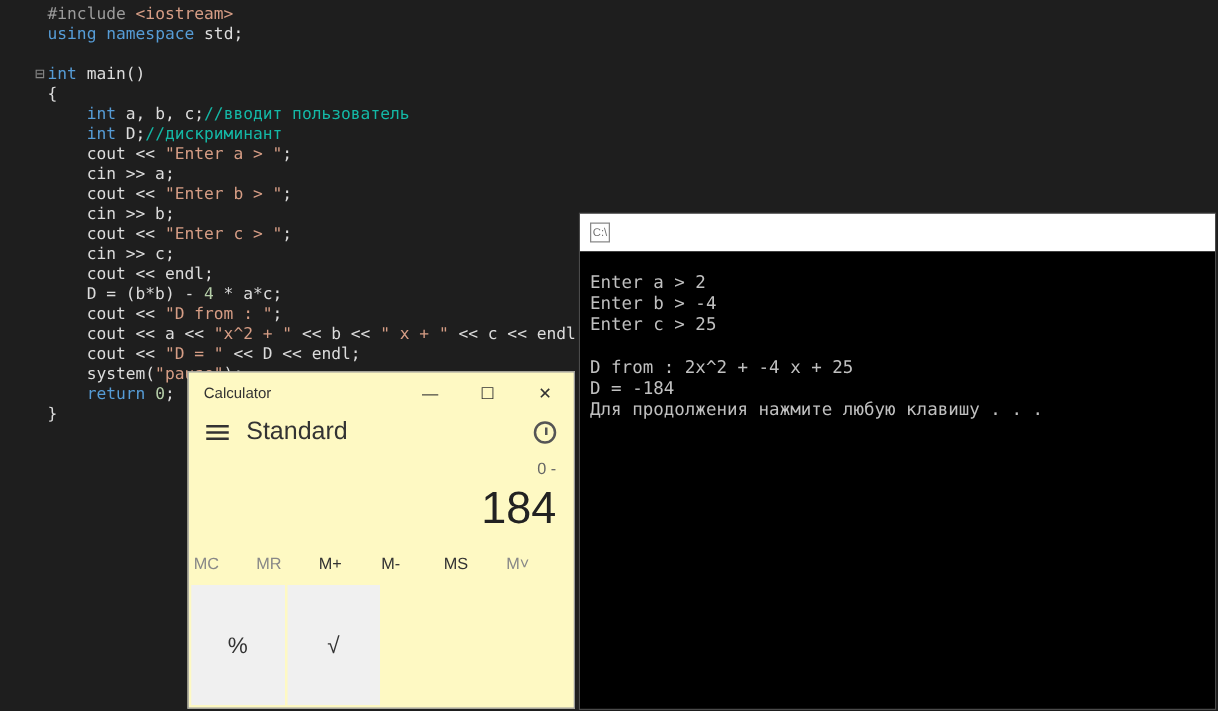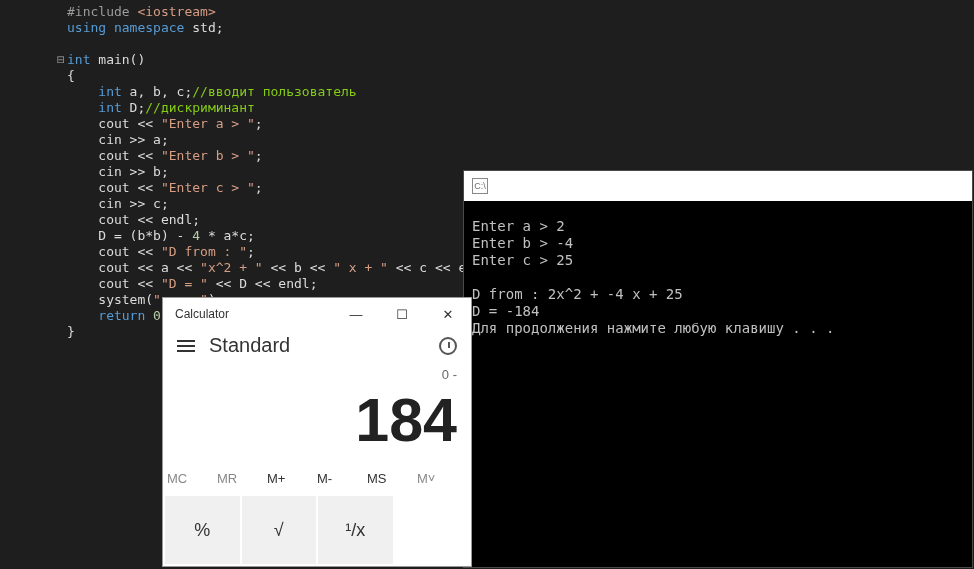--- a/index.html
+++ b/index.html
@@ -6,37 +6,36 @@
 body {
   width: 974px;
   height: 569px;
   background: #1e1e1e;
   font-family: Consolas, monospace;
   font-size: 13px;
   overflow: hidden;
   position: relative;
 }
 .code-area {
-  padding: 4px 8px;
+  padding: 4px 26px;
   line-height: 16px;
-  margin-left: 47px;
 }
 .gutter {
   display: inline-block;
   width: 12px;
   color: #858585;
   text-align: center;
   vertical-align: top;
 }
 .code-line { white-space: pre; }
 .kw { color: #569cd6; }
 .pp { color: #9b9b9b; }
 .inc { color: #d69d85; }
 .str { color: #d69d85; }
-.cmt { color: #84cc16; }
+.cmt { color: #14b8a6; }
 .num { color: #b5cea8; }
 .white { color: #dcdcdc; }
 
 .console-window {
   position: absolute;
   left: 463px;
   top: 170px;
   width: 510px;
   height: 398px;
   background: #000;
@@ -70,26 +69,25 @@
   line-height: 17px;
   white-space: pre;
 }
 
 .calculator {
   position: absolute;
   left: 150px;
   top: 297px;
   width: 310px;
   height: 270px;
-  background: #ffffff;
+  background: #fef9c3;
   border: 1px solid #999;
   font-family: "Segoe UI", sans-serif;
   display: flex;
   flex-direction: column;
-  margin-left: 12px;
 }
 .calc-titlebar {
   height: 32px;
   display: flex;
   align-items: center;
   padding-left: 12px;
   color: #333;
   font-size: 12px;
 }
 .calc-titlebar .spacer { flex: 1; }
@@ -144,22 +142,22 @@
 .calc-display {
   text-align: right;
   padding: 0 14px 8px 14px;
 }
 .calc-display-top {
   font-size: 13px;
   color: #666;
   height: 18px;
 }
 .calc-display-main {
-  font-size: 61px;
-  font-weight: 700;
+  font-size: 36px;
+  font-weight: 400;
   color: #222;
 }
 .mem-row {
   display: flex;
   padding: 2px 4px;
 }
 .mem-btn {
   flex: 1;
   text-align: left;
   font-size: 13px;
@@ -250,15 +248,14 @@
     <div class="mem-btn">MC</div>
     <div class="mem-btn">MR</div>
     <div class="mem-btn active">M+</div>
     <div class="mem-btn active">M-</div>
     <div class="mem-btn active">MS</div>
     <div class="mem-btn">M˅</div>
   </div>
   <div class="calc-grid">
     <div class="calc-btn">%</div>
     <div class="calc-btn">√</div>
-    <div class="calc-btn">¹/x</div>
   </div>
 </div>
 
 </body></html>

